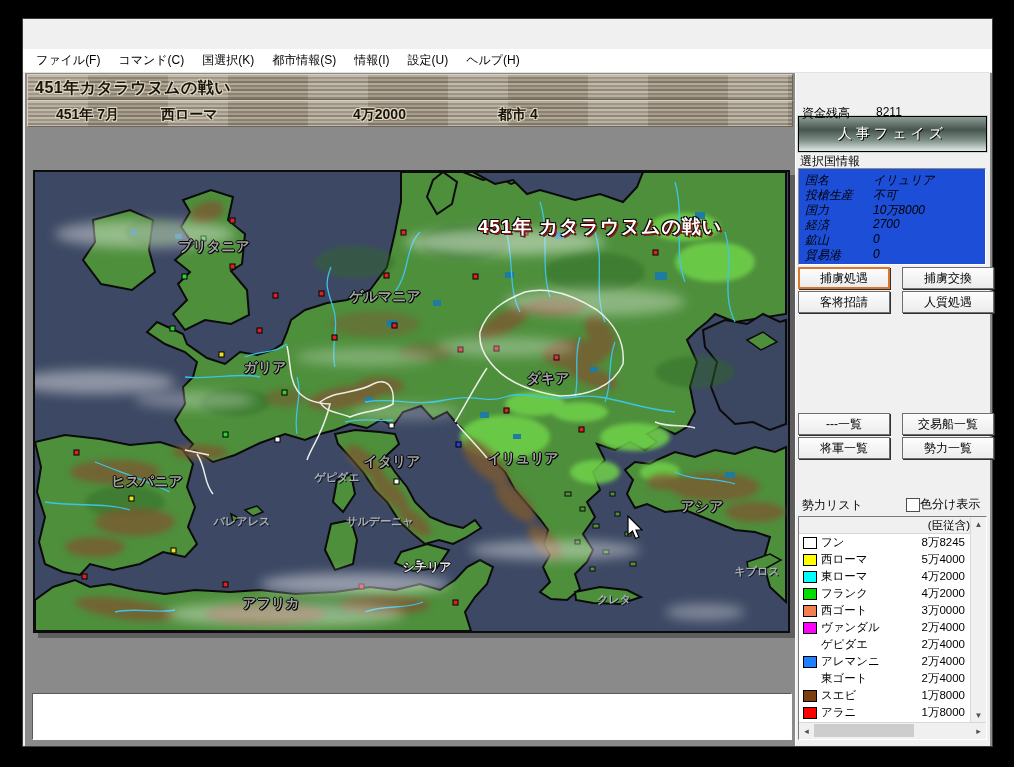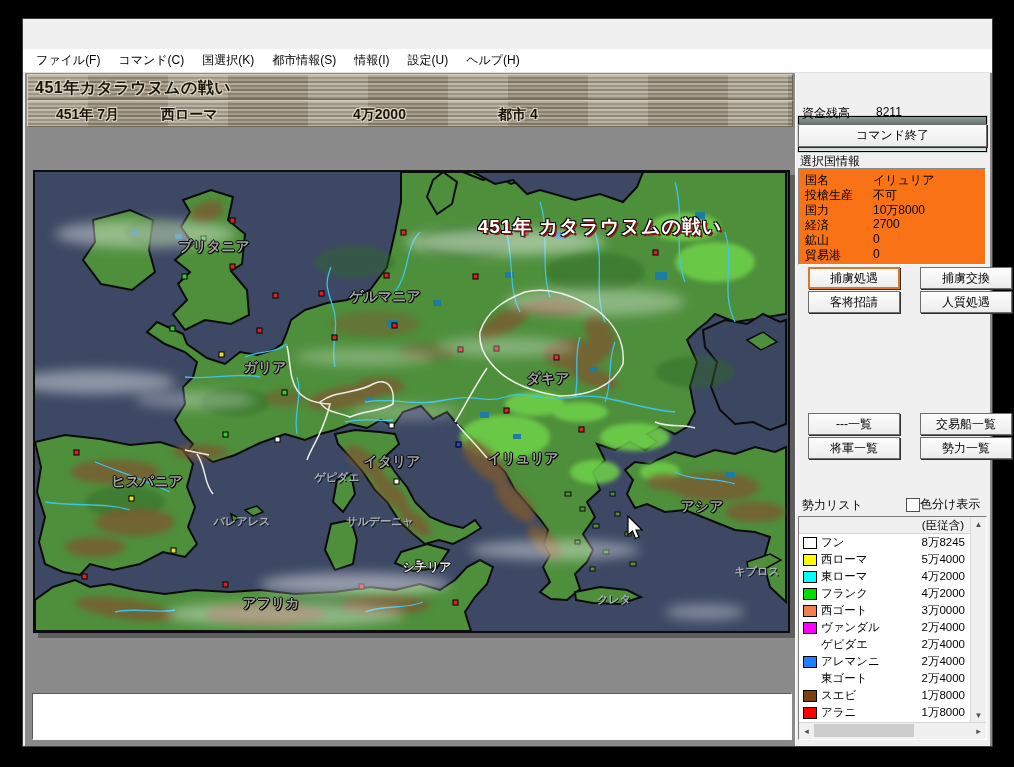--- a/index.html
+++ b/index.html
@@ -46,35 +46,35 @@
        color:#fff;font-weight:normal;font-size:14px;letter-spacing:4px;display:flex;align-items:center;justify-content:center;
        text-shadow:1px 1px 0 #000;margin-top:40px;}
   .funds-row{position:absolute;left:6px;top:32px;width:185px;height:15px;font-size:12px;color:#000;}
   .funds-val{position:absolute;left:74px;top:0;}
   .btn{box-sizing:border-box;background:linear-gradient(180deg,#fdfdfd,#ececec);border:1px solid #6e6e6e;
        box-shadow:1px 1px 0 #2f2f2f;display:flex;align-items:center;justify-content:center;
        font-size:12px;color:#000;font-family:inherit;}
   .cmd-btn{position:absolute;left:2px;top:51px;width:189px;height:23px;}
   .groupbox{position:absolute;left:2px;top:80px;width:188px;height:112px;font-size:12px;color:#000;}
   .gb-label{position:absolute;left:2px;top:0;}
-  .gb-body{position:absolute;left:0;top:15px;right:0;bottom:0;background:#f97316;border:1px solid;border-color:#8a8a8a #fff #fff #8a8a8a;box-sizing:border-box;padding:3px 3px 0 6px;}
+  .gb-body{position:absolute;left:0;top:15px;right:0;bottom:0;background:#1d4ed8;border:1px solid;border-color:#8a8a8a #fff #fff #8a8a8a;box-sizing:border-box;padding:3px 3px 0 6px;font-style:italic;}
   .gb-row{height:15px;position:relative;}
   .gb-val{position:absolute;left:68px;top:0;}
-  .btn-grid{position:absolute;left:12px;width:190px;display:grid;grid-template-columns:92px 92px;grid-auto-rows:22px;gap:2px 20px;}
+  .btn-grid{position:absolute;left:2px;width:190px;display:grid;grid-template-columns:92px 92px;grid-auto-rows:22px;gap:2px 12px;}
   .pgrid{top:194px;}
   .lgrid{top:340px;}
   .btn.focused{border:2px solid #d9782d;}
   .plist-label{position:absolute;left:6px;top:424px;font-size:12px;color:#000;}
   .cbx-wrap{position:absolute;left:110px;top:423px;display:flex;align-items:center;}
   .cbx{width:12px;height:12px;background:#fff;border:1px solid #4d4d4d;}
   .cbx-label{font-size:12px;color:#000;}
   
   .listbox{position:absolute;left:2px;top:443px;width:189px;height:224px;background:#fff;border:1px solid;border-color:#7a7a7a #fff #fff #7a7a7a;box-sizing:border-box;}
   .lb-header{position:absolute;left:0;top:0;right:15px;height:17px;background:#f0f0f0;border-bottom:1px solid #d5d5d5;border-right:1px solid #d5d5d5;
-       font-size:11.5px;color:#000;text-align:right;line-height:17px;padding-right:6px;box-sizing:border-box;}
+       font-size:11.5px;color:#000;text-align:right;line-height:17px;box-sizing:border-box;}
   .lb-rows{position:absolute;left:0;top:17px;right:15px;bottom:16px;overflow:hidden;}
   .lb-row{height:17px;display:flex;align-items:center;padding-left:4px;font-size:11.5px;color:#000;position:relative;}
   .chip{width:12px;height:10px;border:1px solid #000;margin-right:4px;flex:none;}
   .chip.hidden{visibility:hidden;}
   .lb-val{position:absolute;right:6px;padding-left:40px;}
   .vscroll{position:absolute;right:0;top:0;width:15px;bottom:16px;background:#f0f0f0;border-left:1px solid #d9d9d9;}
   .vs-arrow{position:absolute;left:0;width:15px;height:15px;display:flex;align-items:center;justify-content:center;font-size:8px;color:#505050;}
   .hscroll{position:absolute;left:0;right:0;bottom:0;height:16px;background:#f0f0f0;border-top:1px solid #d9d9d9;}
   .hs-arrow{position:absolute;top:0;width:15px;height:15px;display:flex;align-items:center;justify-content:center;font-size:9px;color:#505050;}
   .hs-thumb{position:absolute;left:15px;top:1px;width:100px;height:13px;background:#cdcdcd;}
@@ -377,21 +377,20 @@
     <div class="msg-panel"></div>
 
     <div class="rpanel">
       <div class="phase-hdr">人事フェイズ</div>
 
       <div class="funds-row">
         <span>資金残高</span>
         <span class="funds-val">8211</span>
       </div>
 
-      <div class="btn cmd-btn">コマンド終了</div>
 
       <div class="groupbox">
         <div class="gb-label">選択国情報</div>
         <div class="gb-body" id="nation-rows">
             <div class="gb-row"><span>国名</span><span class="gb-val">イリュリア</span></div>
             <div class="gb-row"><span>投槍生産</span><span class="gb-val">不可</span></div>
             <div class="gb-row"><span>国力</span><span class="gb-val">10万8000</span></div>
             <div class="gb-row"><span>経済</span><span class="gb-val">2700</span></div>
             <div class="gb-row"><span>鉱山</span><span class="gb-val">0</span></div>
             <div class="gb-row"><span>貿易港</span><span class="gb-val">0</span></div>

